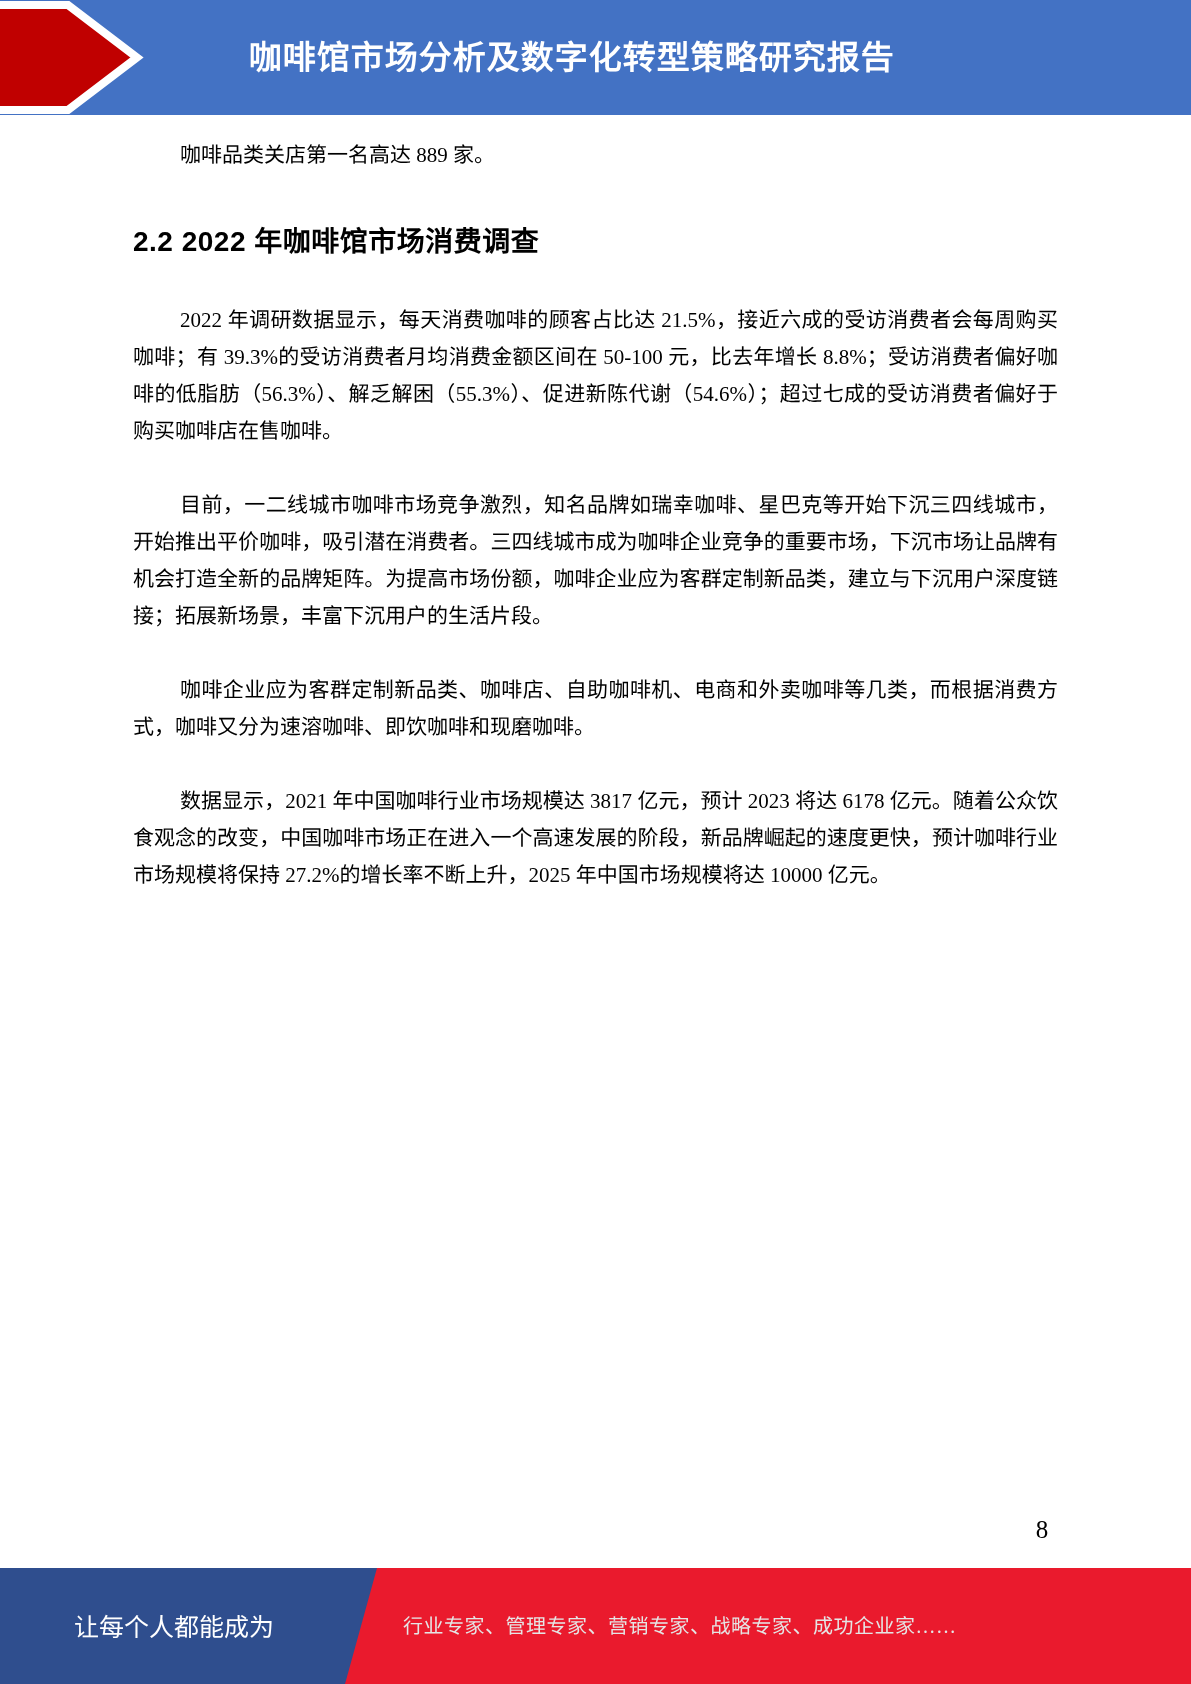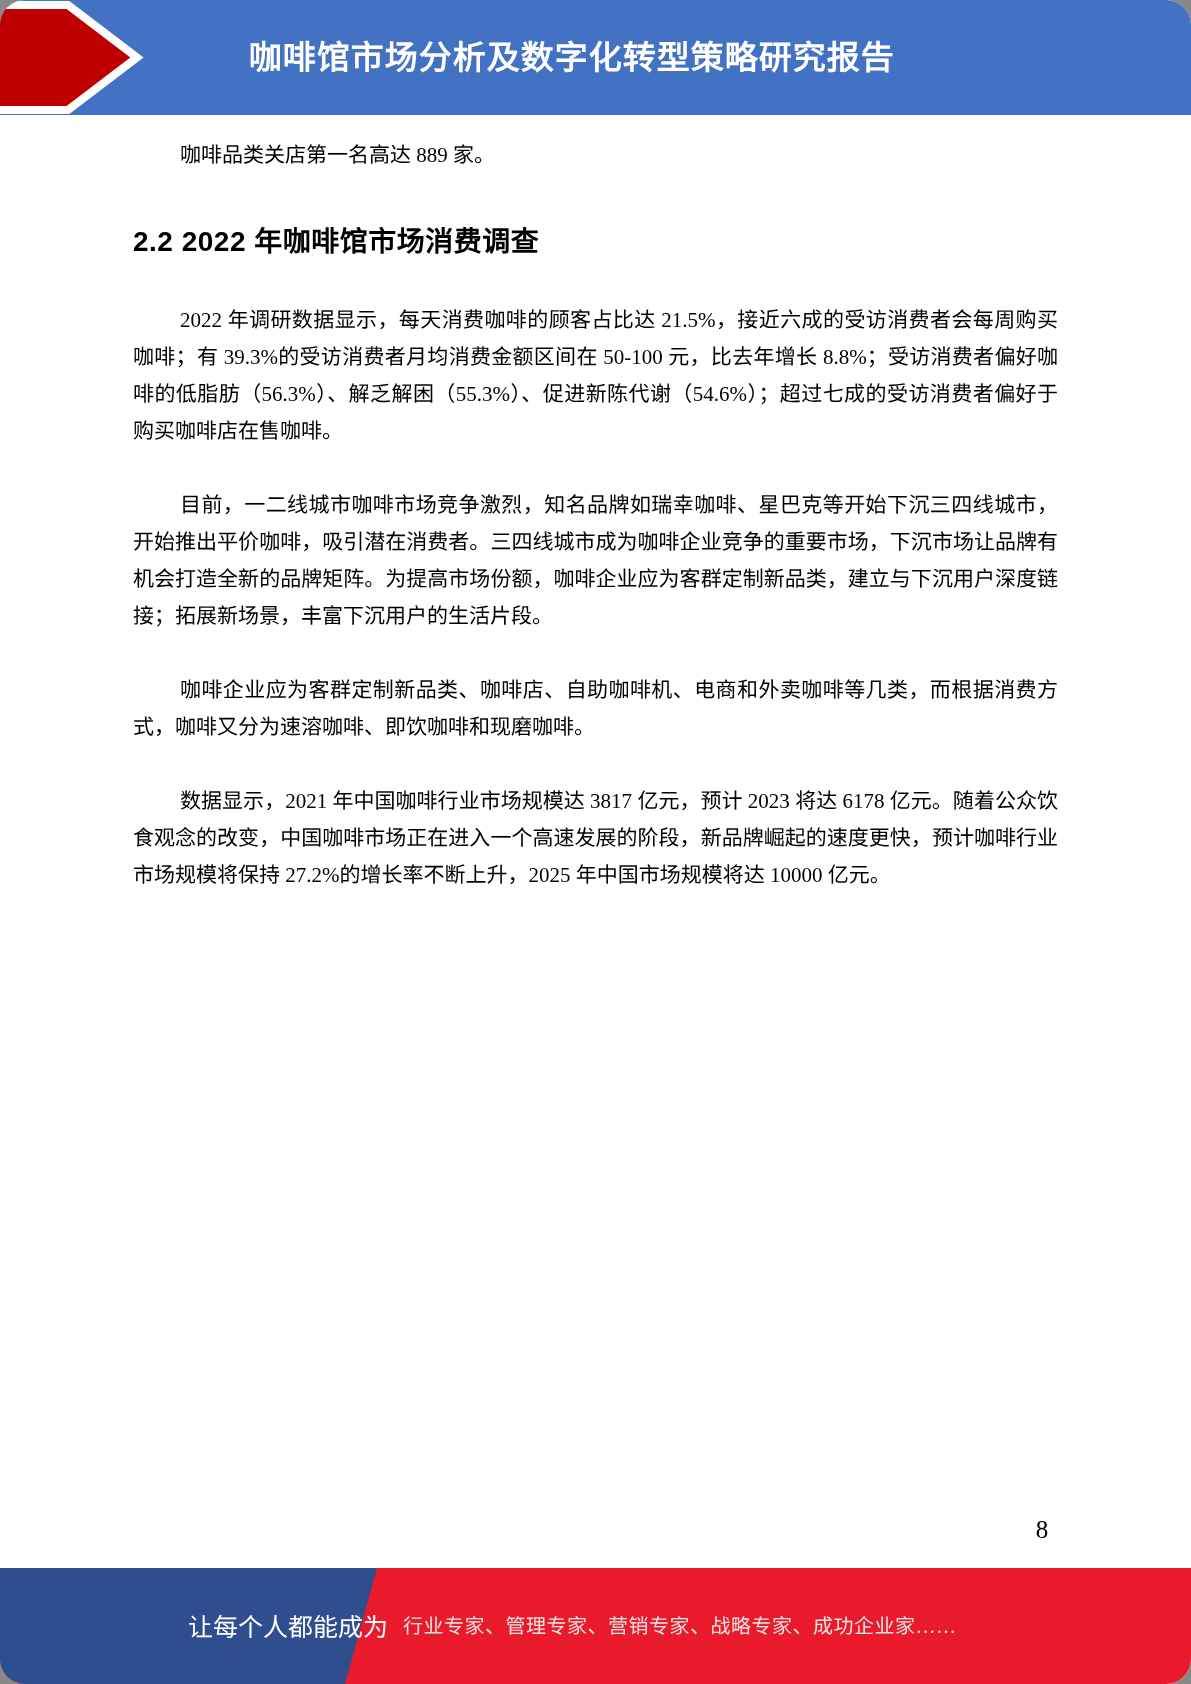--- a/index.html
+++ b/index.html
@@ -4,21 +4,20 @@
 <style>
   html,body{margin:0;padding:0;background:#888;}
   .page{
     position:relative;
     width:1191px;height:1684px;
     margin:0 auto;
     background:#ffffff;
     overflow:hidden;
     font-family:"Liberation Serif", serif;
     color:#000;
-    border-radius:25px;
   }
   
   .header{
     position:absolute;top:0;left:0;
     width:1191px;height:115px;
     background:var(--header-bg,#4372C4);
   }
   .header-arrow{position:absolute;top:0;left:0;width:165px;height:115px;display:block;}
   .header-title{
     position:absolute;top:50%;left:48%;
@@ -60,22 +59,22 @@
   }
   .footer-blue{
     position:absolute;top:0;left:0;
     width:420px;height:116px;
     background:var(--footer-blue,#2F4E8E);
     clip-path:polygon(0 0,377px 0,345px 116px,0 116px);
   }
   .footer-left-label{
     position:absolute;top:50%;left:0;
     transform:translateY(-54%);
-    width:348px;text-align:right;
-    color:#fff;font-size:25px;white-space:nowrap;padding-left:40px;
+    width:348px;text-align:center;
+    color:#fff;font-size:25px;white-space:nowrap;
   }
   .footer-right-label{
     position:absolute;top:50%;left:403px;
     transform:translateY(-54%);
     color:#e5e5e5;font-size:20px;white-space:nowrap;
     letter-spacing:0.5px;
   }
 </style>
 </head>
 <body>

